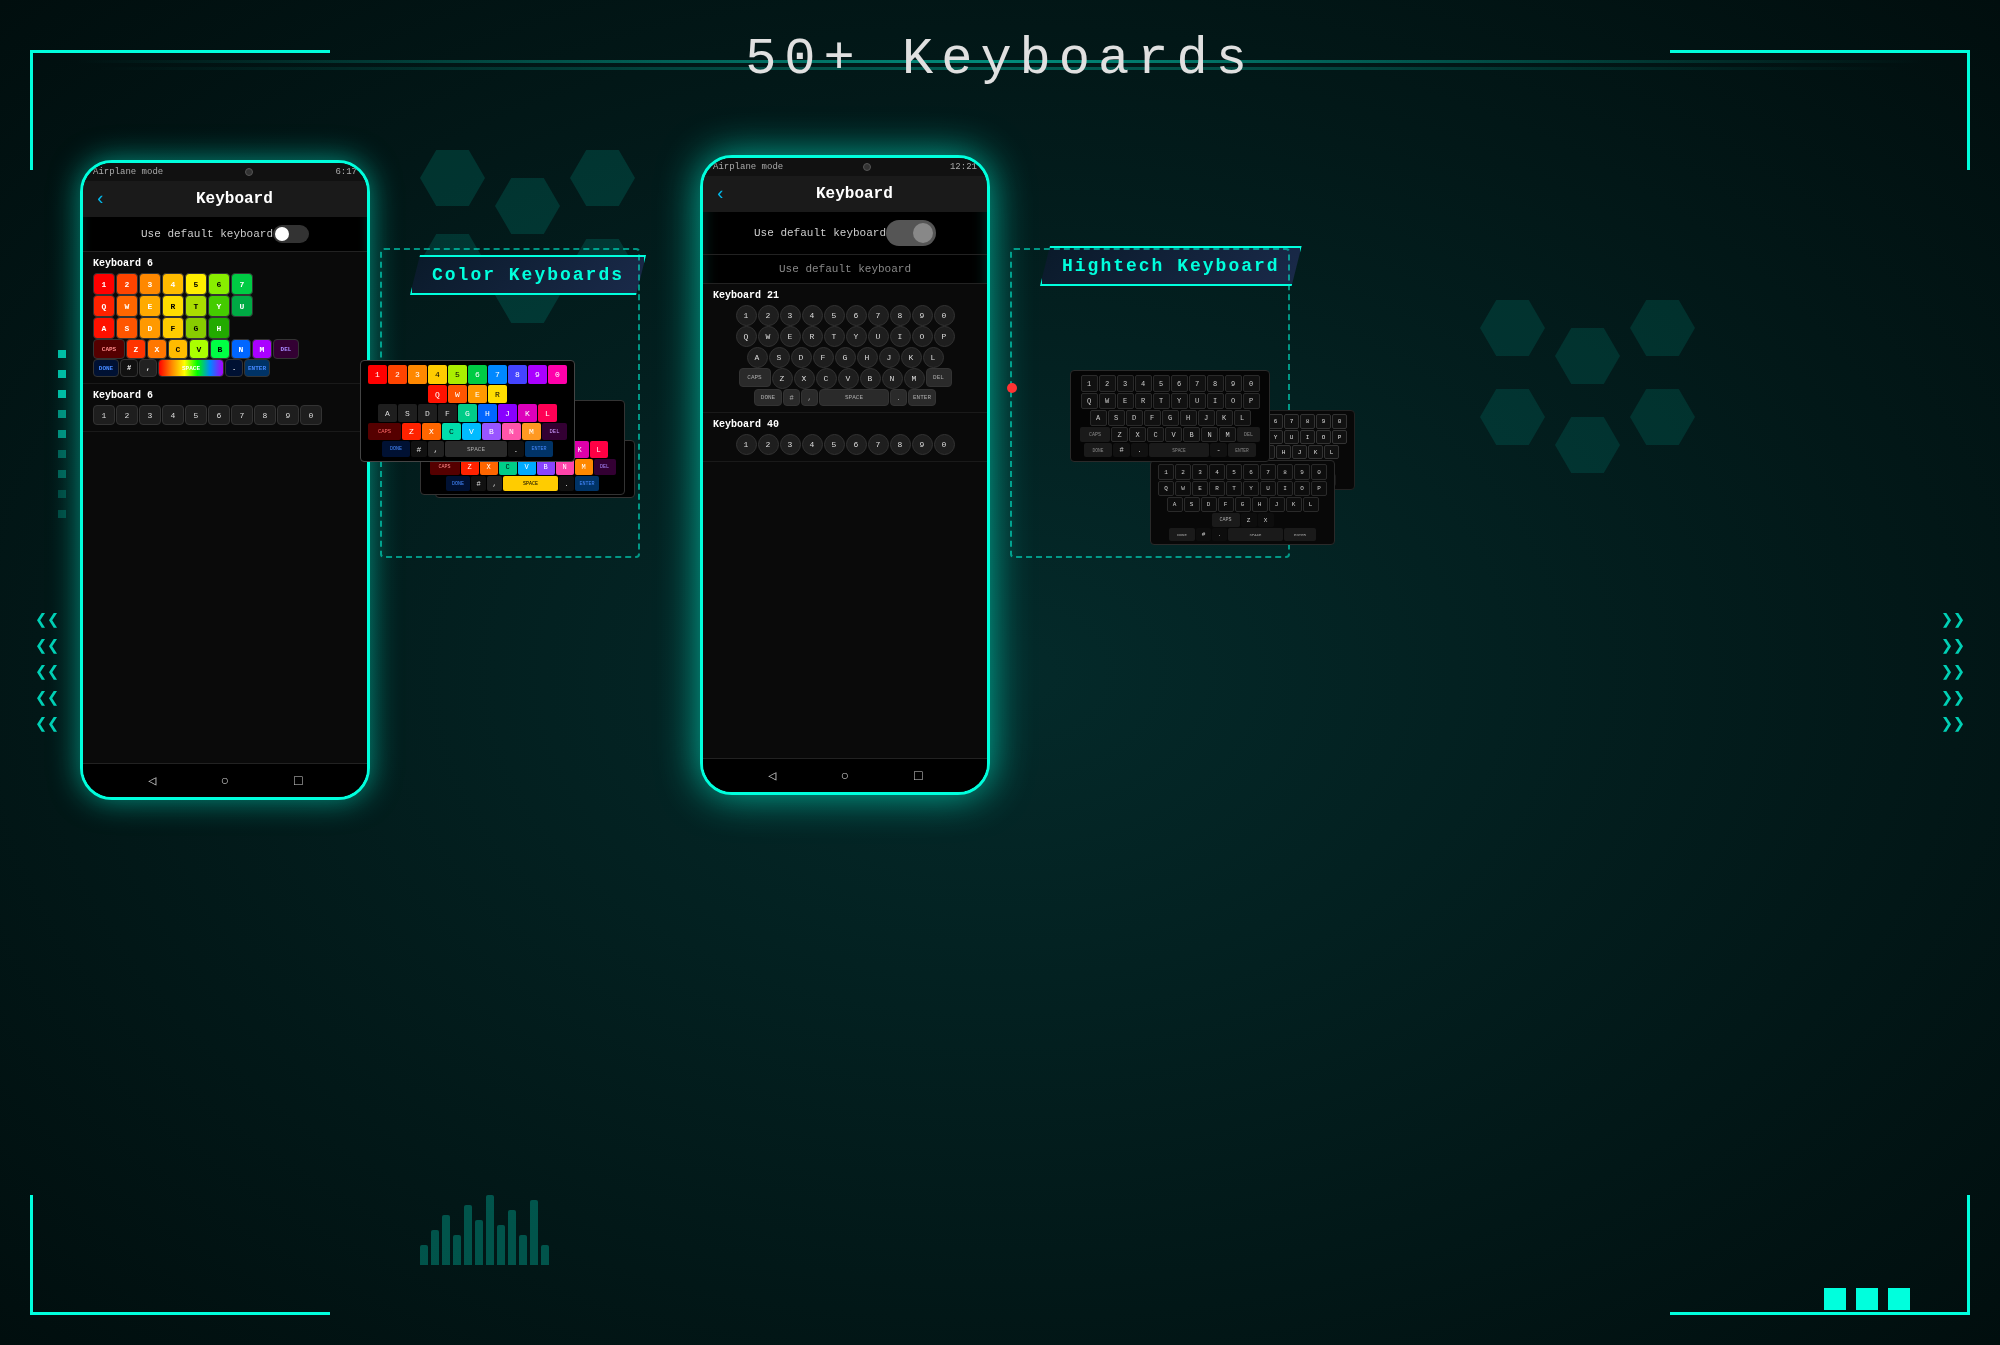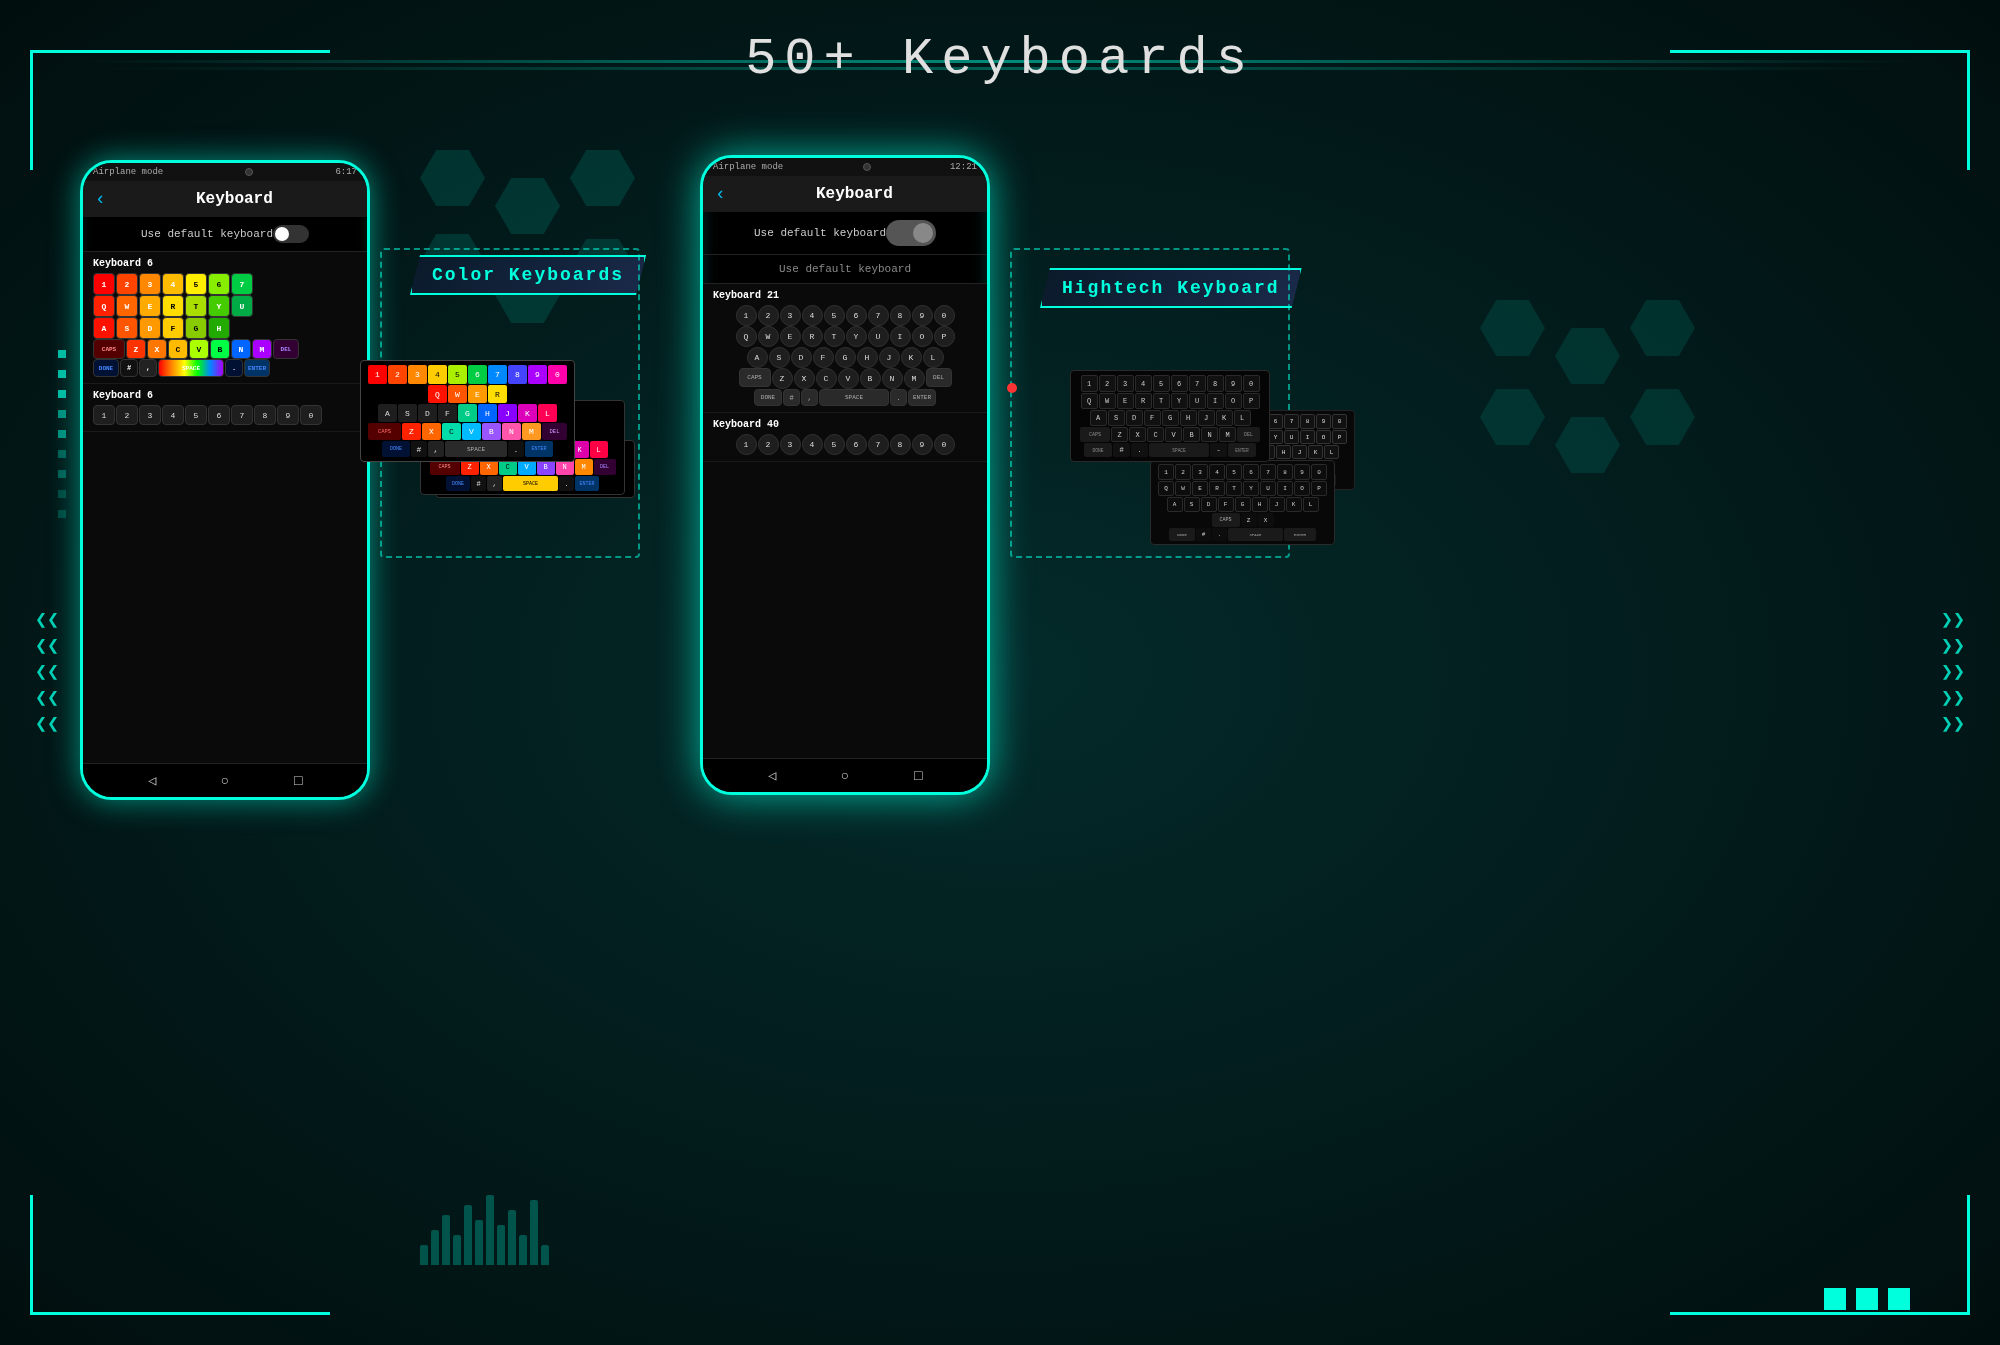--- a/index.html
+++ b/index.html
@@ -721,21 +721,21 @@
     </div>
 
     <div class="phone-nav">
       <span class="nav-icon">◁</span>
       <span class="nav-icon">○</span>
       <span class="nav-icon">□</span>
     </div>
   </div>
 </div>
 
-<div style="position:absolute; left:1040px; top:268px; background:linear-gradient(135deg,#0a1a2a,#1a2a4a); border:2px solid #00ffdd; color:#00ffdd; padding:8px 20px; font-size:18px; font-weight:bold; letter-spacing:2px; clip-path:polygon(10px 0%,100% 0%,calc(100% - 10px) 100%,0% 100%);">
+<div style="position:absolute; left:1040px; top:246px; background:linear-gradient(135deg,#0a1a2a,#1a2a4a); border:2px solid #00ffdd; color:#00ffdd; padding:8px 20px; font-size:18px; font-weight:bold; letter-spacing:2px; clip-path:polygon(10px 0%,100% 0%,calc(100% - 10px) 100%,0% 100%);">
   <span>Hightech Keyboard</span>
 </div>
 
 <div style="position:absolute; left:1010px; top:248px; width:280px; height:310px; border:2px dashed #00ffdd88; border-radius:4px;"></div>
 
 <div class="red-dot" style="left:1007px; top:383px;"></div>
 
 <div style="position:absolute; left:1180px; top:410px; background:#080808; border:1px solid #222; border-radius:4px; padding:3px; width:175px; z-index:10;">
   <div style="display:flex;gap:1px;justify-content:center;margin-bottom:1px;">
     <div style="width:15px;height:15px;background:#111;border:1px solid #333;border-radius:2px;color:#ddd;font-size:6px;display:flex;align-items:center;justify-content:center;">1</div>

